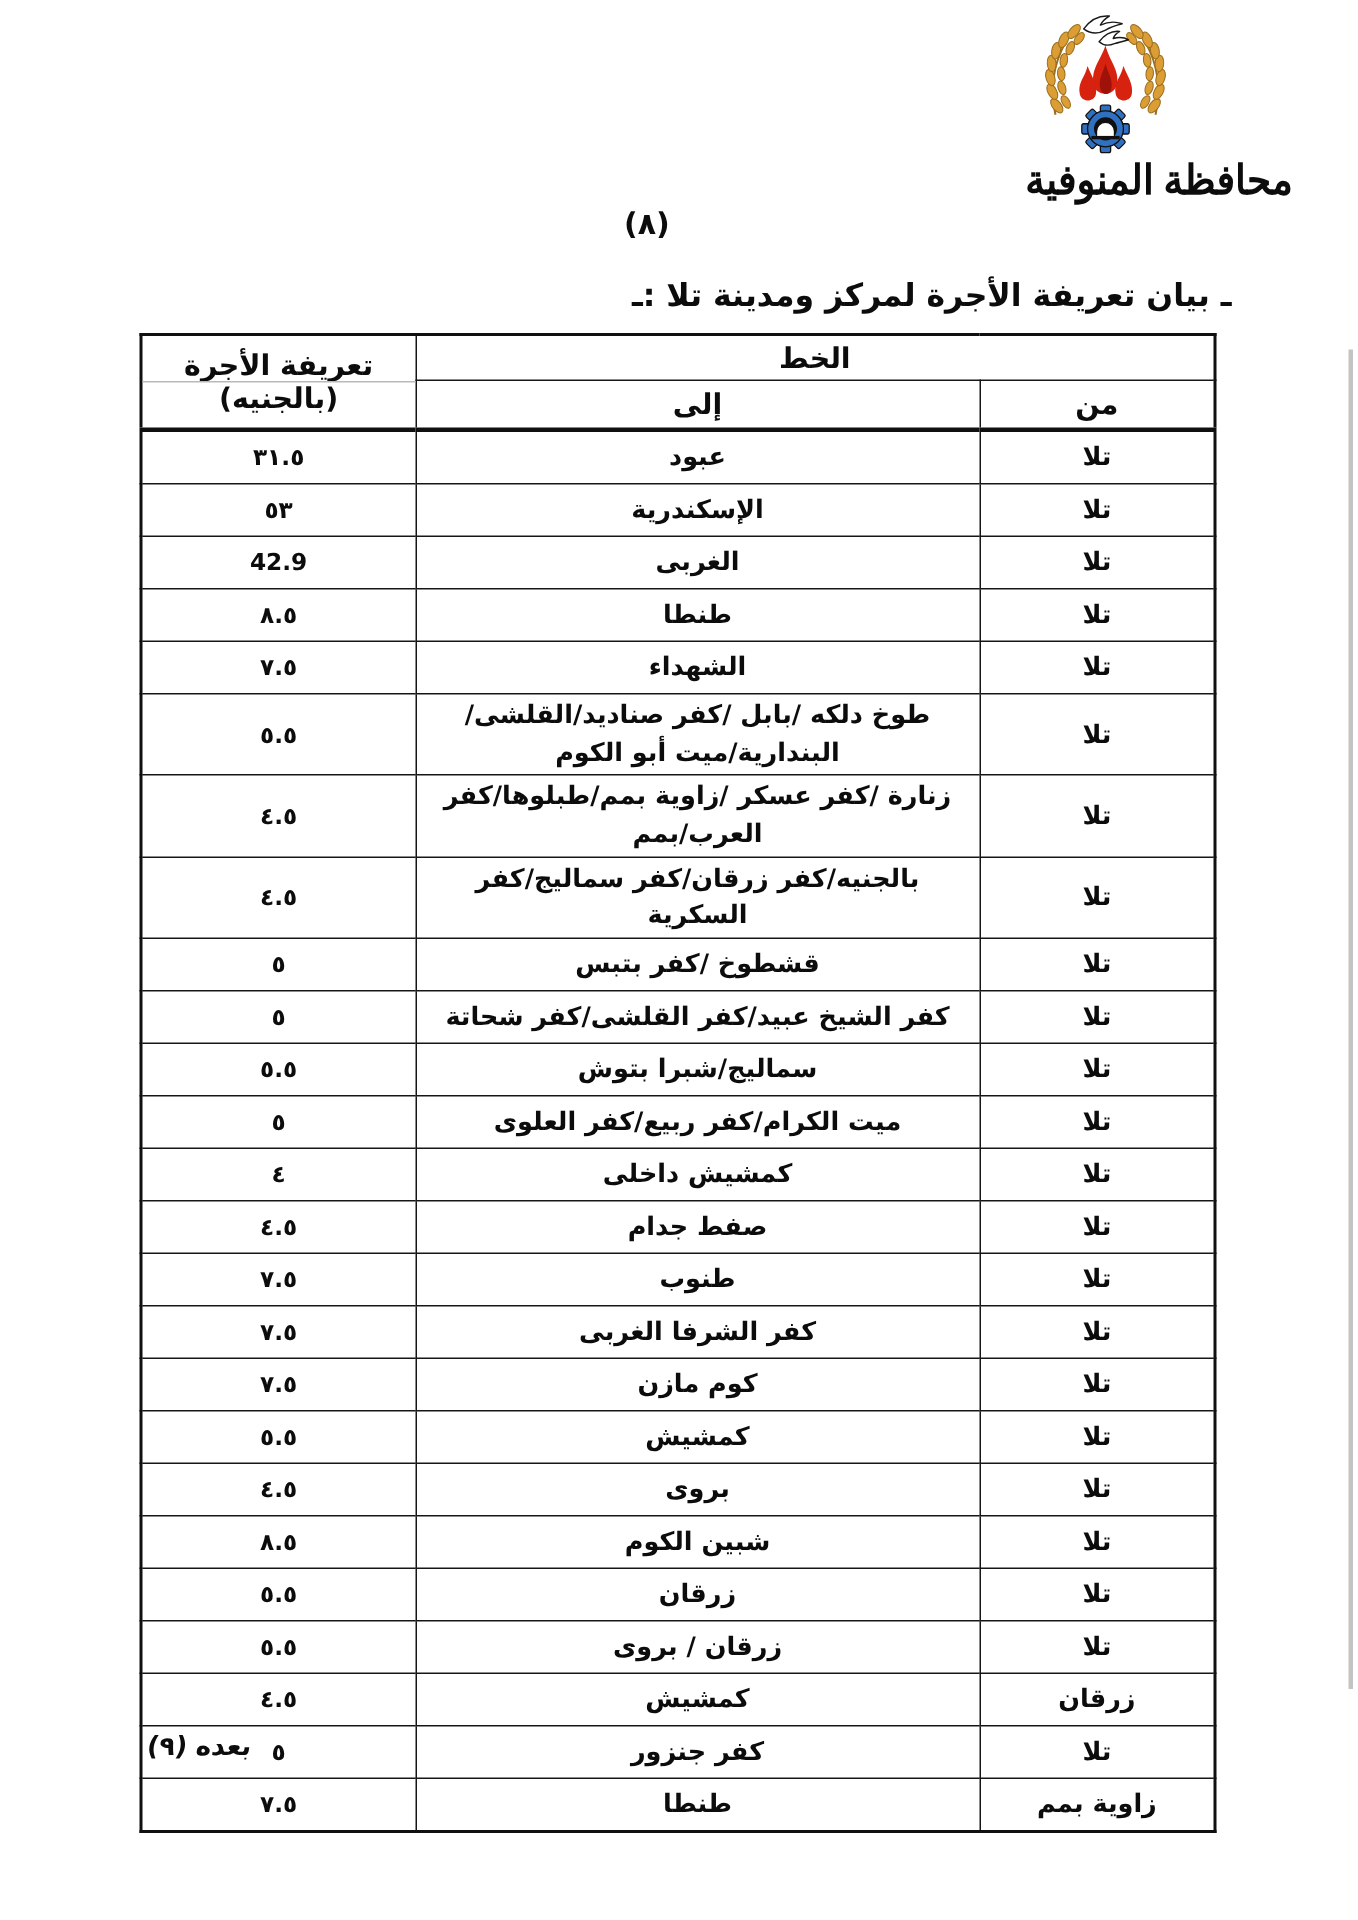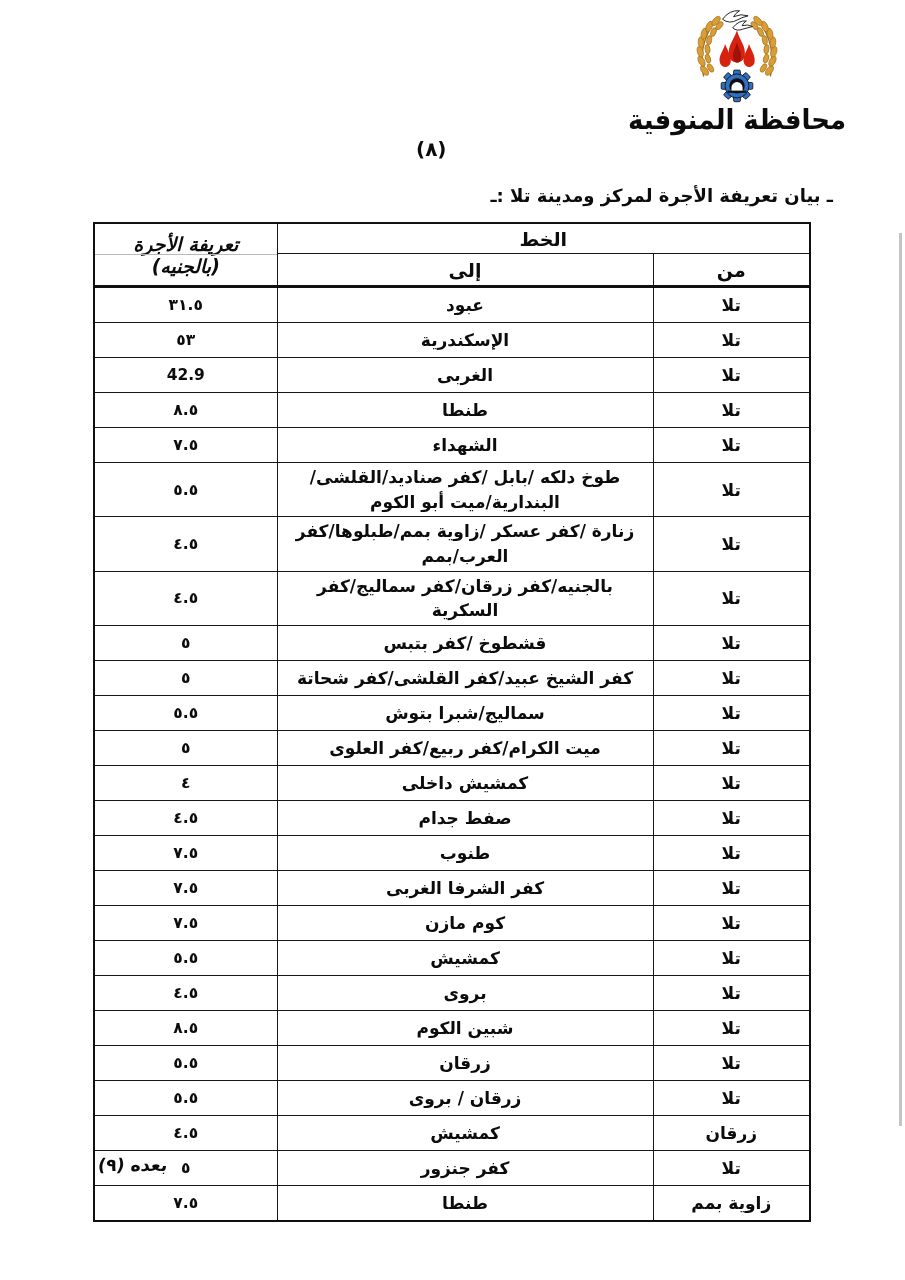--- a/index.html
+++ b/index.html
@@ -6,48 +6,48 @@
   body{
     width:905px;height:1280px;
     background:#ffffff;
     position:relative;
     font-family:"DejaVu Sans", sans-serif;
     direction:rtl;
     color:#0c0c0c;
     overflow:hidden;
   }
   .logo-block{
-    position:absolute;top:8px;right:43px;width:250px;text-align:center;
+    position:absolute;top:8px;right:43px;width:250px;text-align:right;font-family:Liberation Serif, serif;
   }
   .logo-block svg{display:block;margin:0 auto;}
   .logo-name{
     font-size:26px;font-weight:bold;margin-top:1px;white-space:nowrap;
     transform:scaleY(1.05);
   }
   .page-number{
     position:absolute;top:137px;left:416px;
     font-size:20px;font-weight:bold;direction:ltr;
   }
   .doc-title{
-    position:absolute;top:185px;right:72px;
-    font-size:18px;font-weight:bold;white-space:nowrap;
+    position:absolute;top:185px;right:84px;
+    font-size:21px;font-weight:bold;white-space:nowrap;
   }
   table.fare-table{
     position:absolute;top:222px;right:94px;width:716px;
     border-collapse:collapse;table-layout:fixed;background:#fff;
     border:2.5px solid #101010;
   }
   .fare-table th,.fare-table td{
     border:1.6px solid #161616;
     font-weight:bold;text-align:center;vertical-align:middle;
     padding:1px 8px;color:#0c0c0c;
   }
   .fare-table thead tr.line-row th{height:27px;font-size:19px;}
   .fare-table thead tr.sub-row th{height:29px;font-size:19px;}
-  .fare-table th.fare-header{font-size:17px;position:relative;font-style:italic;}
+  .fare-table th.fare-header{font-size:17px;position:relative;}
   .fare-table th.fare-header::after{
     content:"";position:absolute;left:0;right:0;top:49%;height:1.4px;
     background:#b9b9b9;
   }
   .fare-table tbody tr:first-child td{border-top:3px solid #101010;}
   .fare-table tbody td{height:30px;font-size:17px;}
   .fare-table td.to-cell{line-height:1.45;padding:2px 10px;}
   .fare-table td.fare-cell{font-size:15.5px;}
   .footer-note{
     position:absolute;top:1155px;left:98px;

